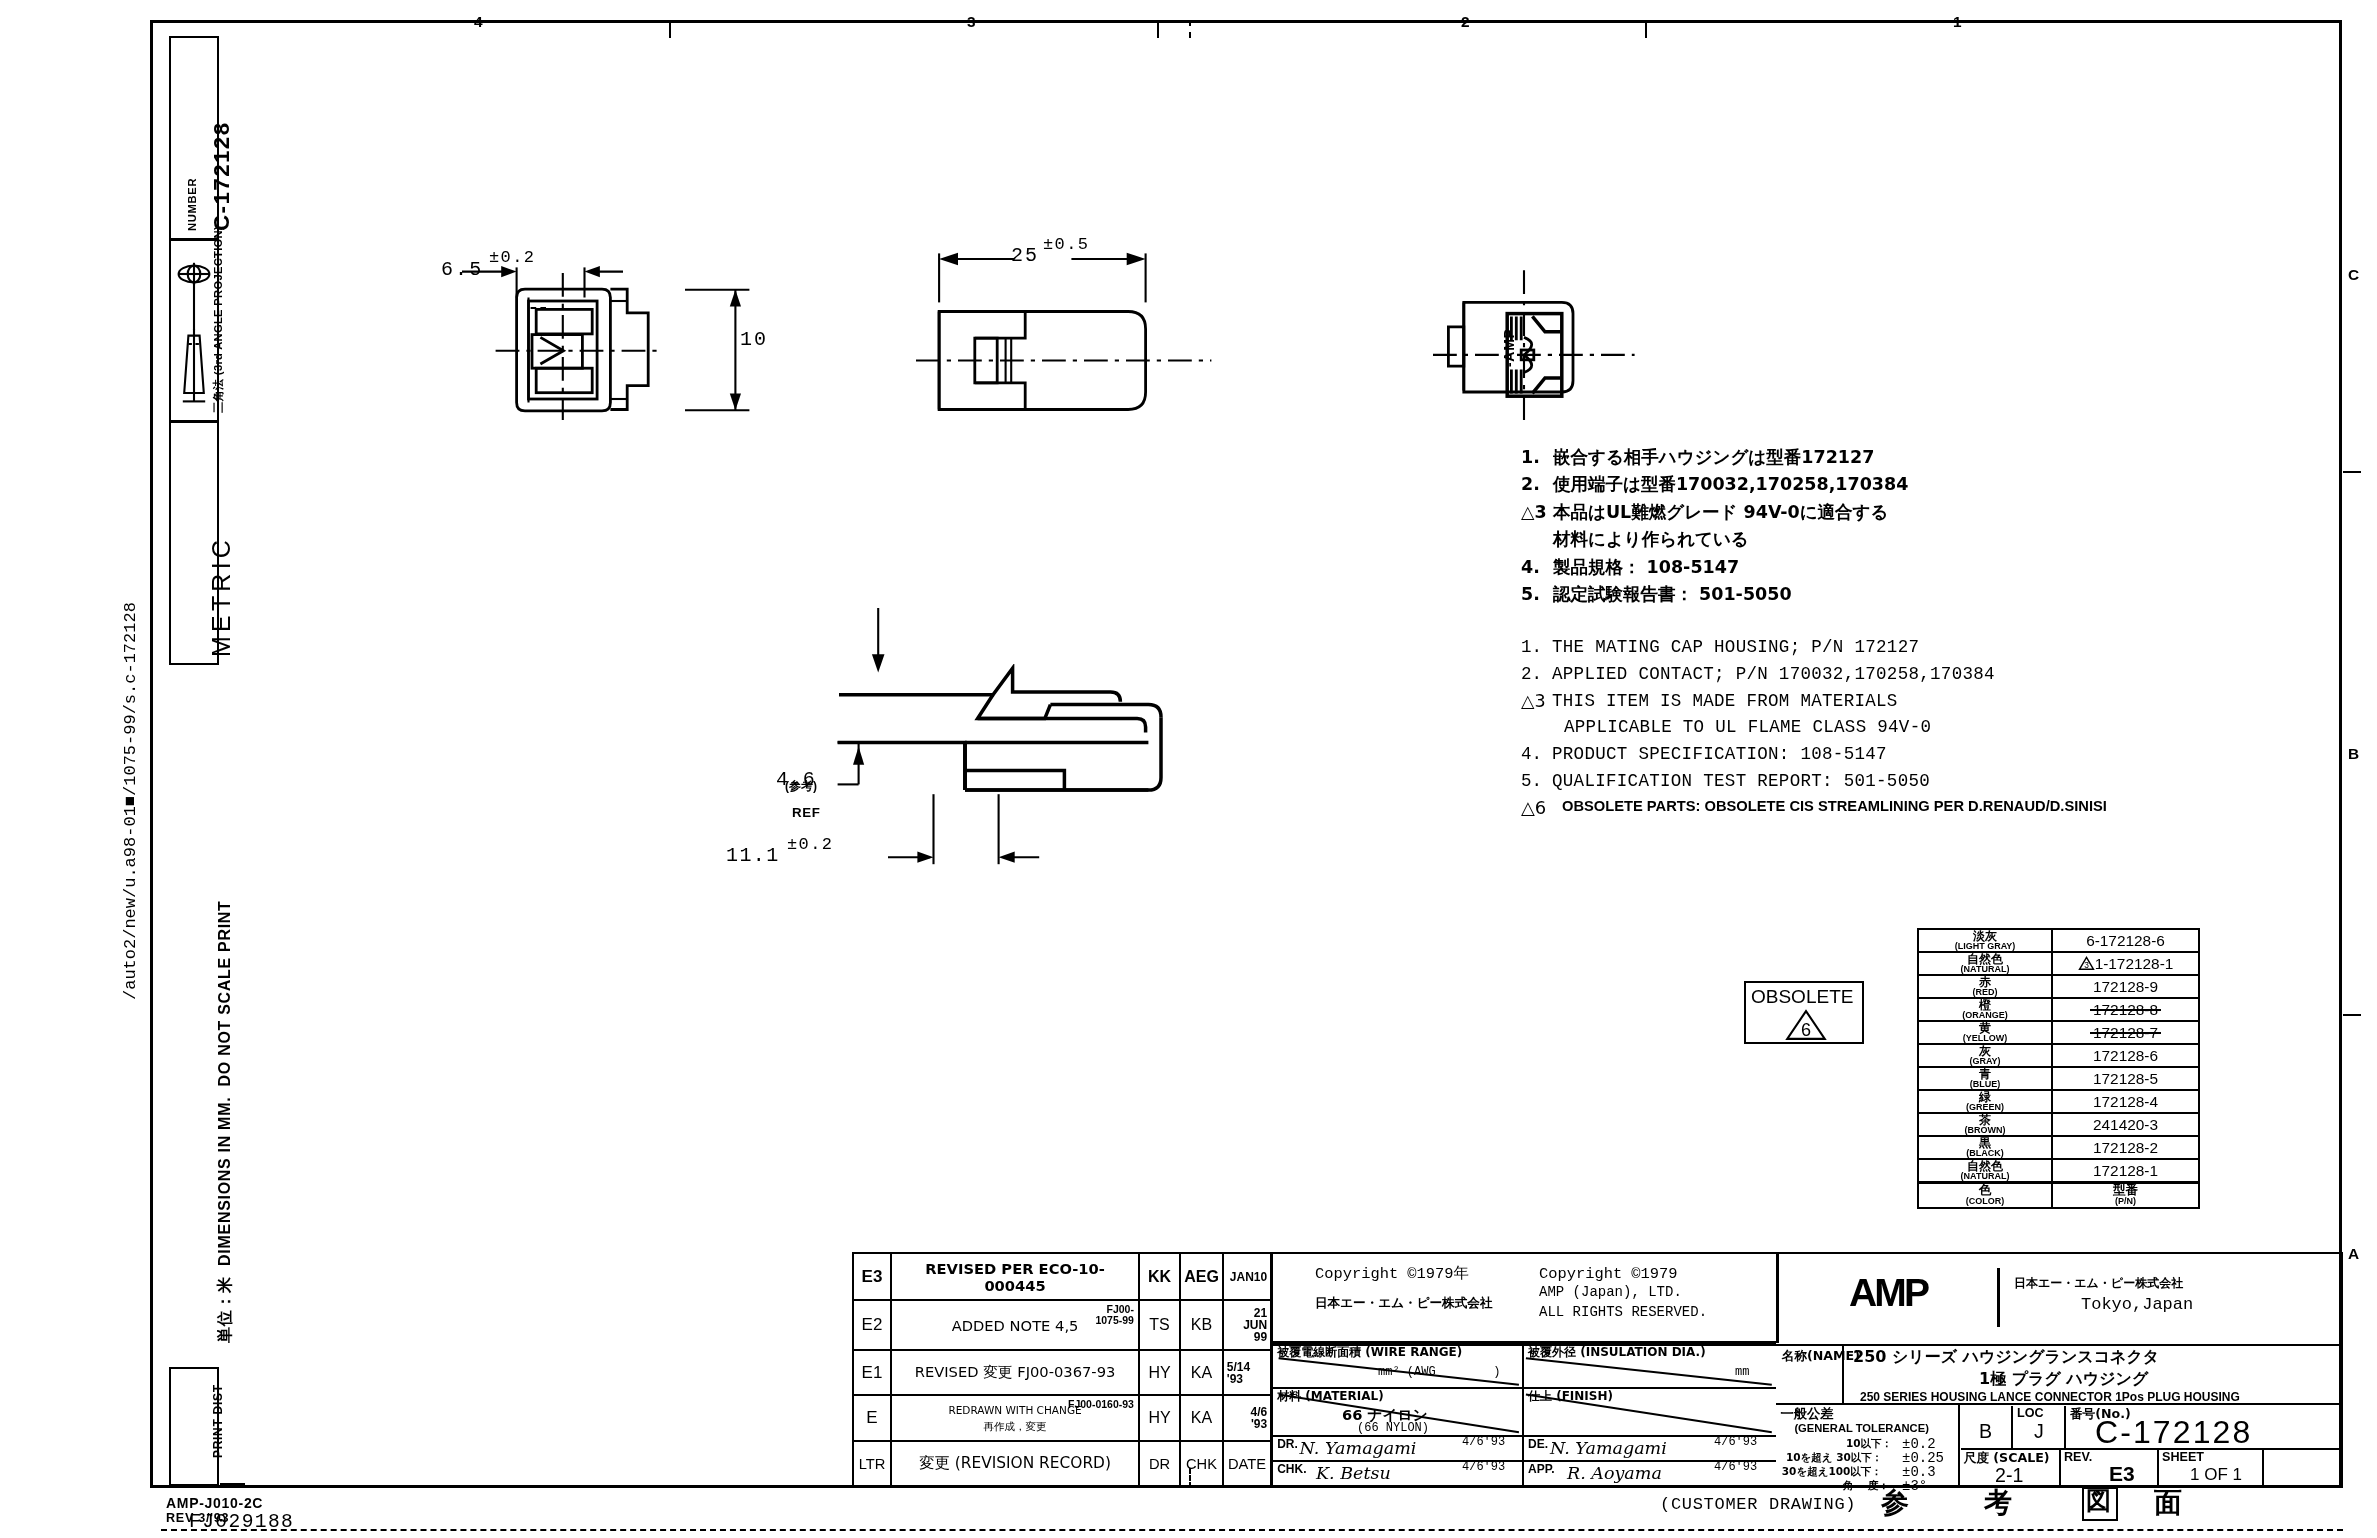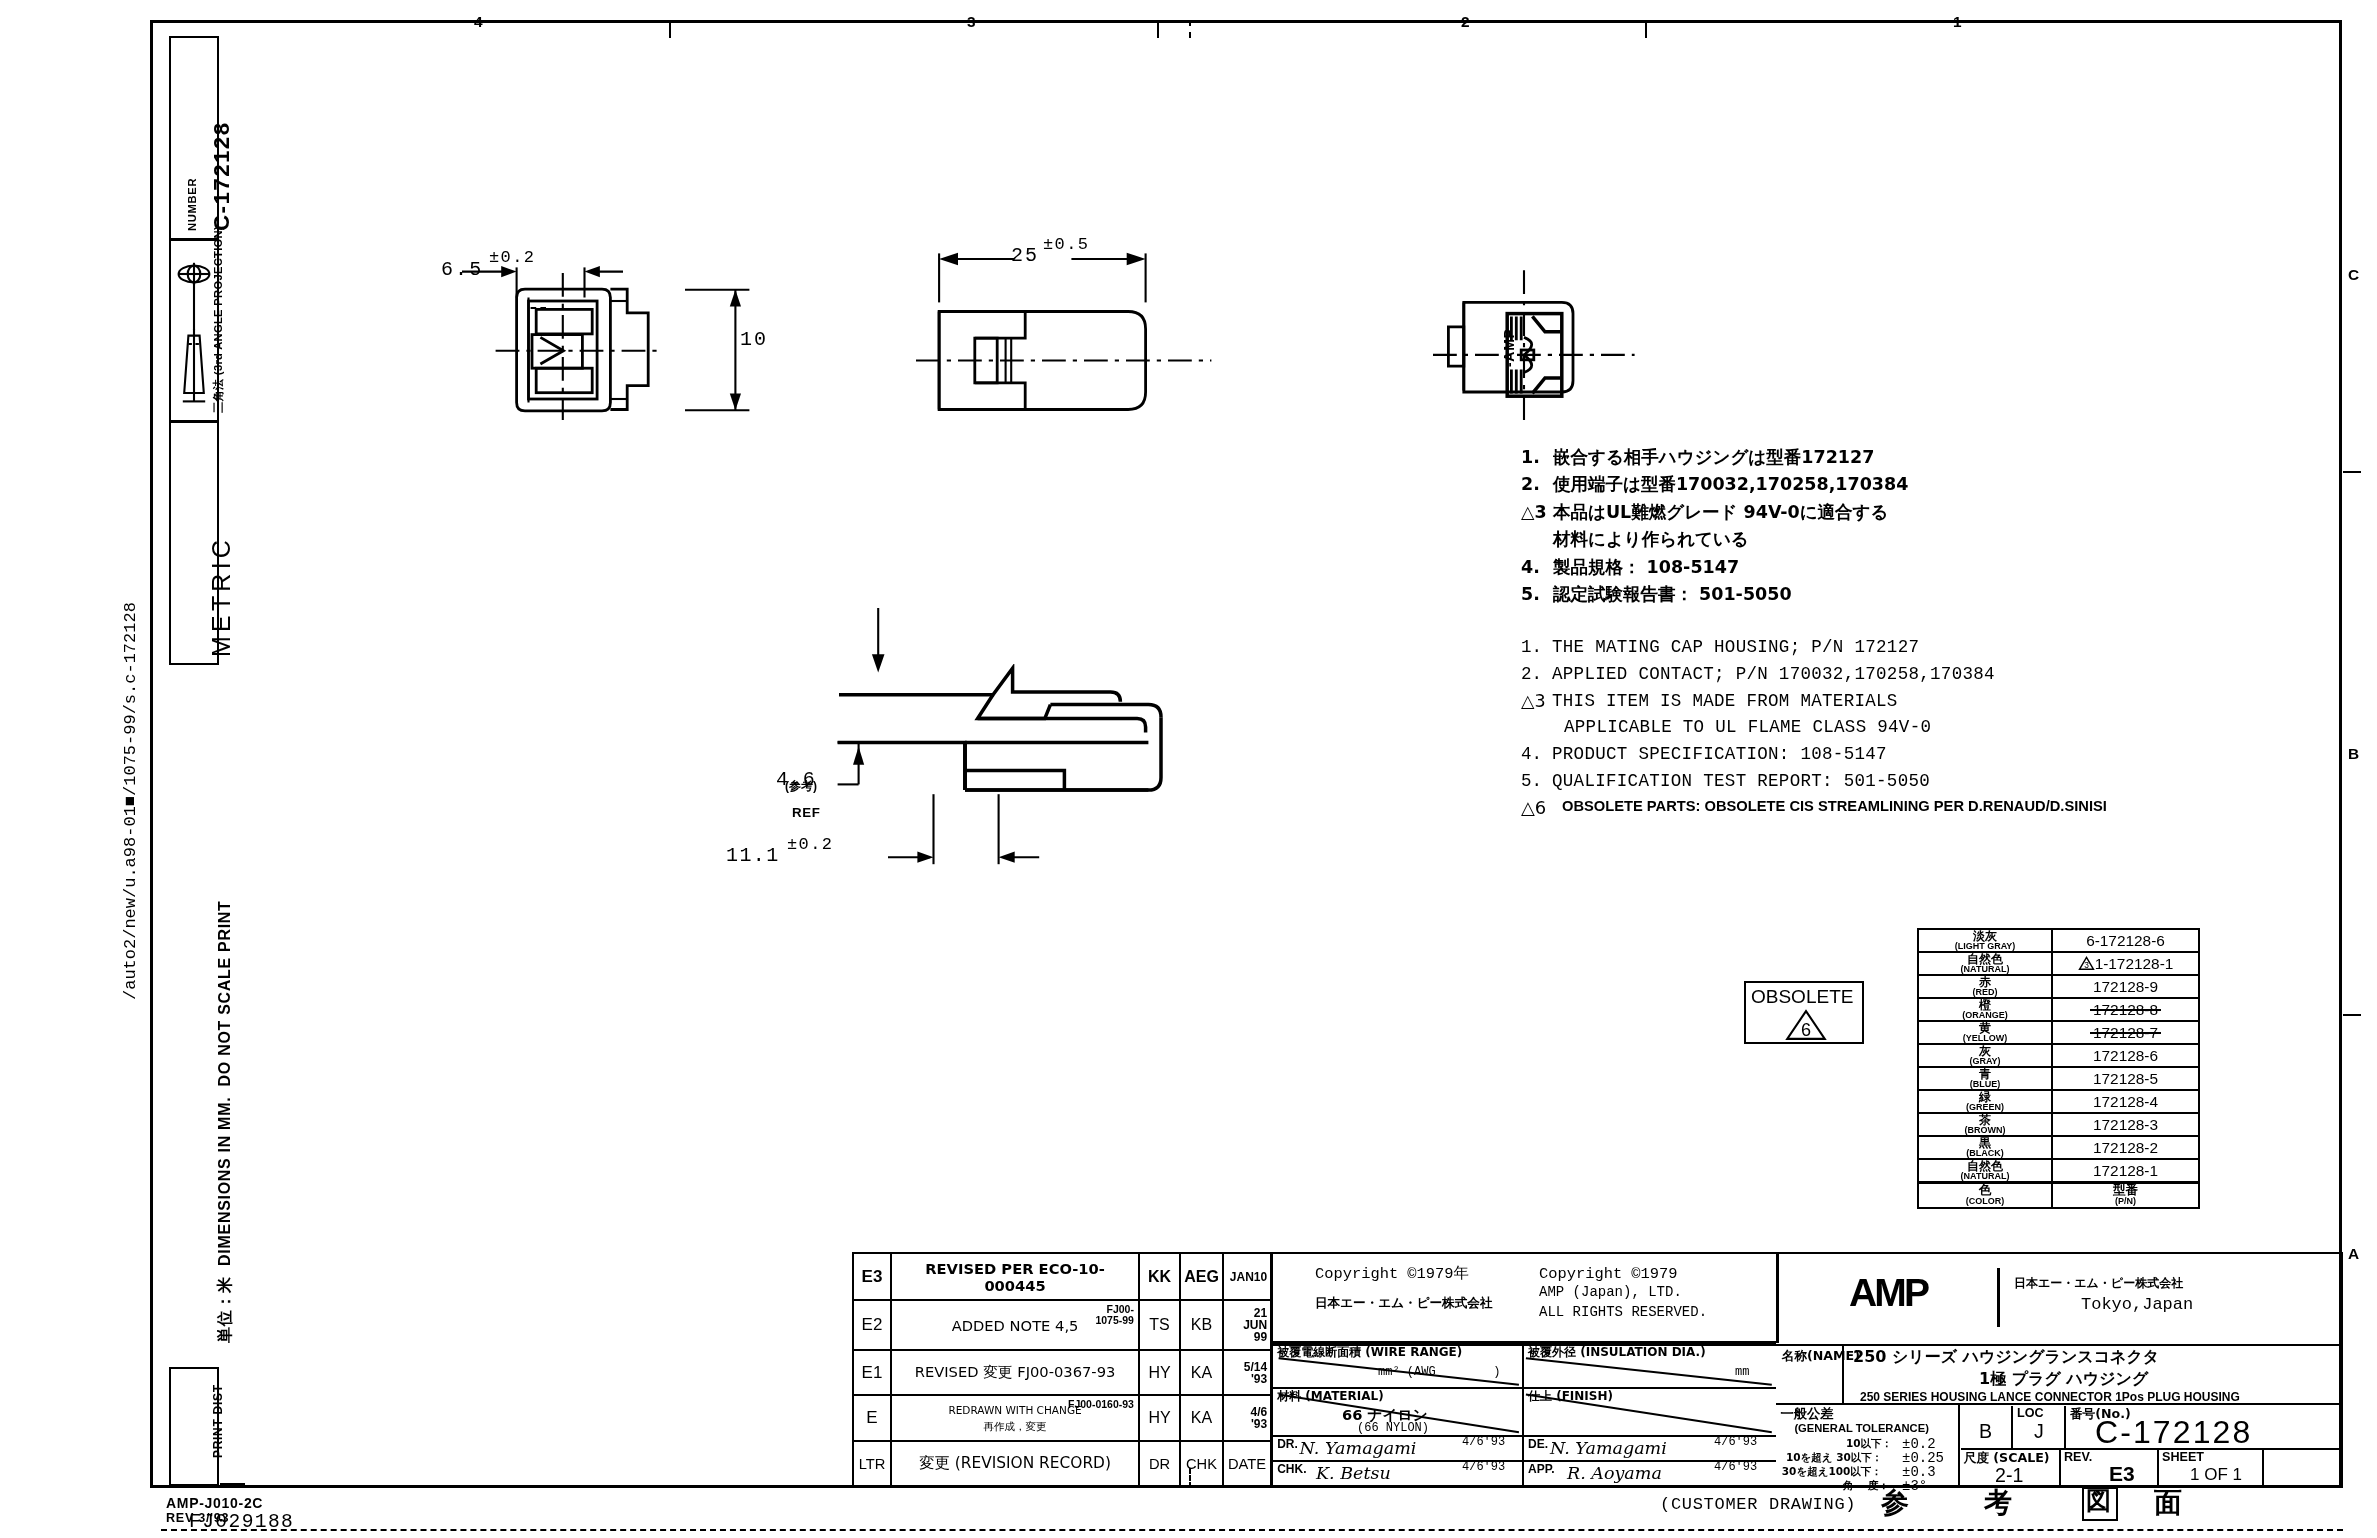--- a/index.html
+++ b/index.html
@@ -348,21 +348,21 @@
               <div style="font-family:'DejaVu Sans',sans-serif;font-size:12px;font-weight:700;line-height:1;">緑</div>
               <div style="font-family:'Liberation Sans',sans-serif;font-size:9px;font-weight:700;line-height:1;">(GREEN)</div>
             </td>
             <td style="border:2.1px solid #000;box-sizing:border-box;text-align:center;padding:0;width:147px;height:22.4px;position:relative;"><span class="" style="font-family:Liberation Sans, sans-serif;font-size:15.4px;margin-top:43px;">172128-4</span></td>
           </tr>
           <tr>
             <td style="border:2.1px solid #000;box-sizing:border-box;text-align:center;padding:0;width:134px;height:22.4px;">
               <div style="font-family:'DejaVu Sans',sans-serif;font-size:12px;font-weight:700;line-height:1;">茶</div>
               <div style="font-family:'Liberation Sans',sans-serif;font-size:9px;font-weight:700;line-height:1;">(BROWN)</div>
             </td>
-            <td style="border:2.1px solid #000;box-sizing:border-box;text-align:center;padding:0;width:147px;height:22.4px;position:relative;"><span class="" style="font-family:'Liberation Sans',sans-serif;font-size:15.4px;">172128-3</span></td>
+            <td style="border:2.1px solid #000;box-sizing:border-box;text-align:center;padding:0;width:147px;height:22.4px;position:relative;"><span class="" style="font-family:'Liberation Sans',sans-serif;font-size:15.4px;">241420-3</span></td>
           </tr>
           <tr>
             <td style="border:2.1px solid #000;box-sizing:border-box;text-align:center;padding:0;width:134px;height:22.4px;">
               <div style="font-family:'DejaVu Sans',sans-serif;font-size:12px;font-weight:700;line-height:1;">黒</div>
               <div style="font-family:'Liberation Sans',sans-serif;font-size:9px;font-weight:700;line-height:1;">(BLACK)</div>
             </td>
             <td style="border:2.1px solid #000;box-sizing:border-box;text-align:center;padding:0;width:147px;height:22.4px;position:relative;"><span class="" style="font-family:'Liberation Sans',sans-serif;font-size:15.4px;">172128-2</span></td>
           </tr>
           <tr>
             <td style="border:2.1px solid #000;box-sizing:border-box;text-align:center;padding:0;width:134px;height:22.4px;">
@@ -404,21 +404,21 @@
             <td style="border:2.1px solid #000;box-sizing:border-box;padding:0 2.8px;vertical-align:middle;width:41px;text-align:center;font-size:16px;">TS</td>
             <td style="border:2.1px solid #000;box-sizing:border-box;padding:0 2.8px;vertical-align:middle;width:43px;text-align:center;font-size:16px;">KB</td>
             <td style="border:2.1px solid #000;box-sizing:border-box;padding:0 2.8px;vertical-align:middle;width:48px;text-align:right;font-size:12px;font-weight:700;white-space:pre-line;line-height:1.0;">21 JUN
 99</td>
           </tr>
           <tr style="height: 34px;">
             <td style="border:2.1px solid #000;box-sizing:border-box;padding:0 2.8px;vertical-align:middle;width:38px;text-align:center;font-size:17px;">E1</td>
             <td style="border:2.1px solid #000;box-sizing:border-box;padding:0 2.8px;vertical-align:middle;width:250px;text-align:center;position:relative;"><span style="font-family:'DejaVu Sans',sans-serif;font-size:14.7px;white-space:pre-line;">REVISED 変更 FJ00-0367-93</span></td>
             <td style="border:2.1px solid #000;box-sizing:border-box;padding:0 2.8px;vertical-align:middle;width:41px;text-align:center;font-size:16px;">HY</td>
             <td style="border:2.1px solid #000;box-sizing:border-box;padding:0 2.8px;vertical-align:middle;width:43px;text-align:center;font-size:16px;">KA</td>
-            <td style="border:2.1px solid #000;box-sizing:border-box;padding:0 2.8px;vertical-align:middle;width:48px;text-align:right;font-size:12px;font-weight:700;white-space:pre-line;line-height:1.0;">5/14
+            <td style="border:2.1px solid #000;box-sizing:border-box;padding:0 2.8px;vertical-align:middle;width:48px;text-align:left;font-size:12px;font-weight:700;white-space:pre-line;line-height:1.0;">5/14
 '93</td>
           </tr>
           <tr style="height: 34px;">
             <td style="border:2.1px solid #000;box-sizing:border-box;padding:0 2.8px;vertical-align:middle;width:38px;text-align:center;font-size:17px;">E</td>
             <td style="border:2.1px solid #000;box-sizing:border-box;padding:0 2.8px;vertical-align:middle;width:250px;text-align:center;position:relative;"><span style="font-family:'DejaVu Sans',sans-serif;font-size:10.5px;white-space:pre-line;">REDRAWN WITH CHANGE
 再作成，変更</span><span style="position:absolute;right:4.2px;top:2.8px;font-size:10.5px;font-weight:700;white-space:pre-line;text-align:right;line-height:1.05;">FJ00-0160-93</span></td>
             <td style="border:2.1px solid #000;box-sizing:border-box;padding:0 2.8px;vertical-align:middle;width:41px;text-align:center;font-size:16px;">HY</td>
             <td style="border:2.1px solid #000;box-sizing:border-box;padding:0 2.8px;vertical-align:middle;width:43px;text-align:center;font-size:16px;">KA</td>
             <td style="border:2.1px solid #000;box-sizing:border-box;padding:0 2.8px;vertical-align:middle;width:48px;text-align:right;font-size:12px;font-weight:700;white-space:pre-line;line-height:1.0;">4/6
 '93</td>

